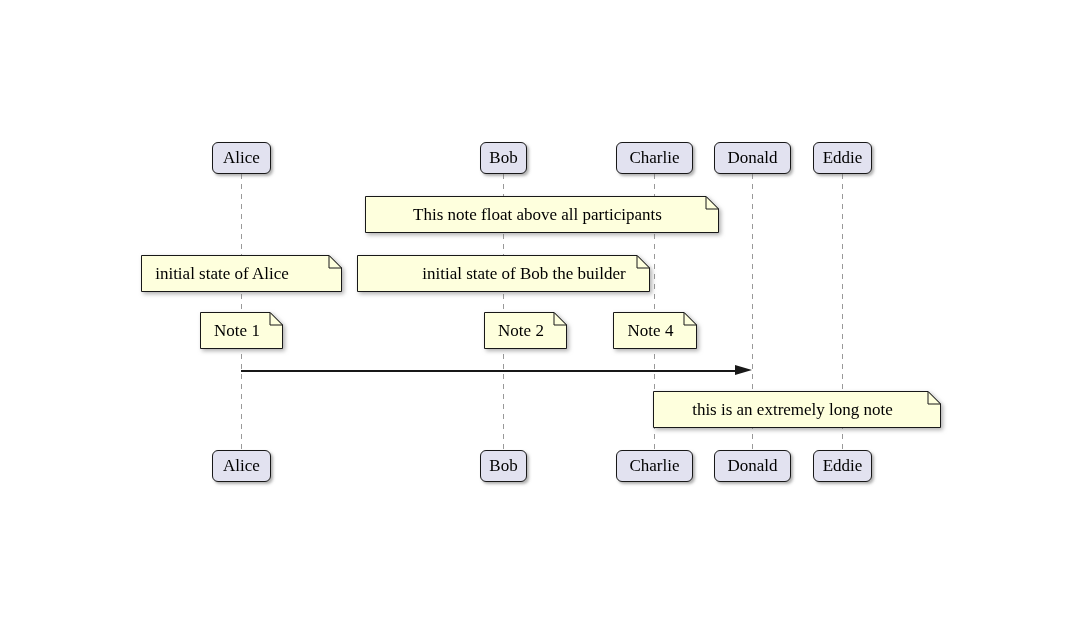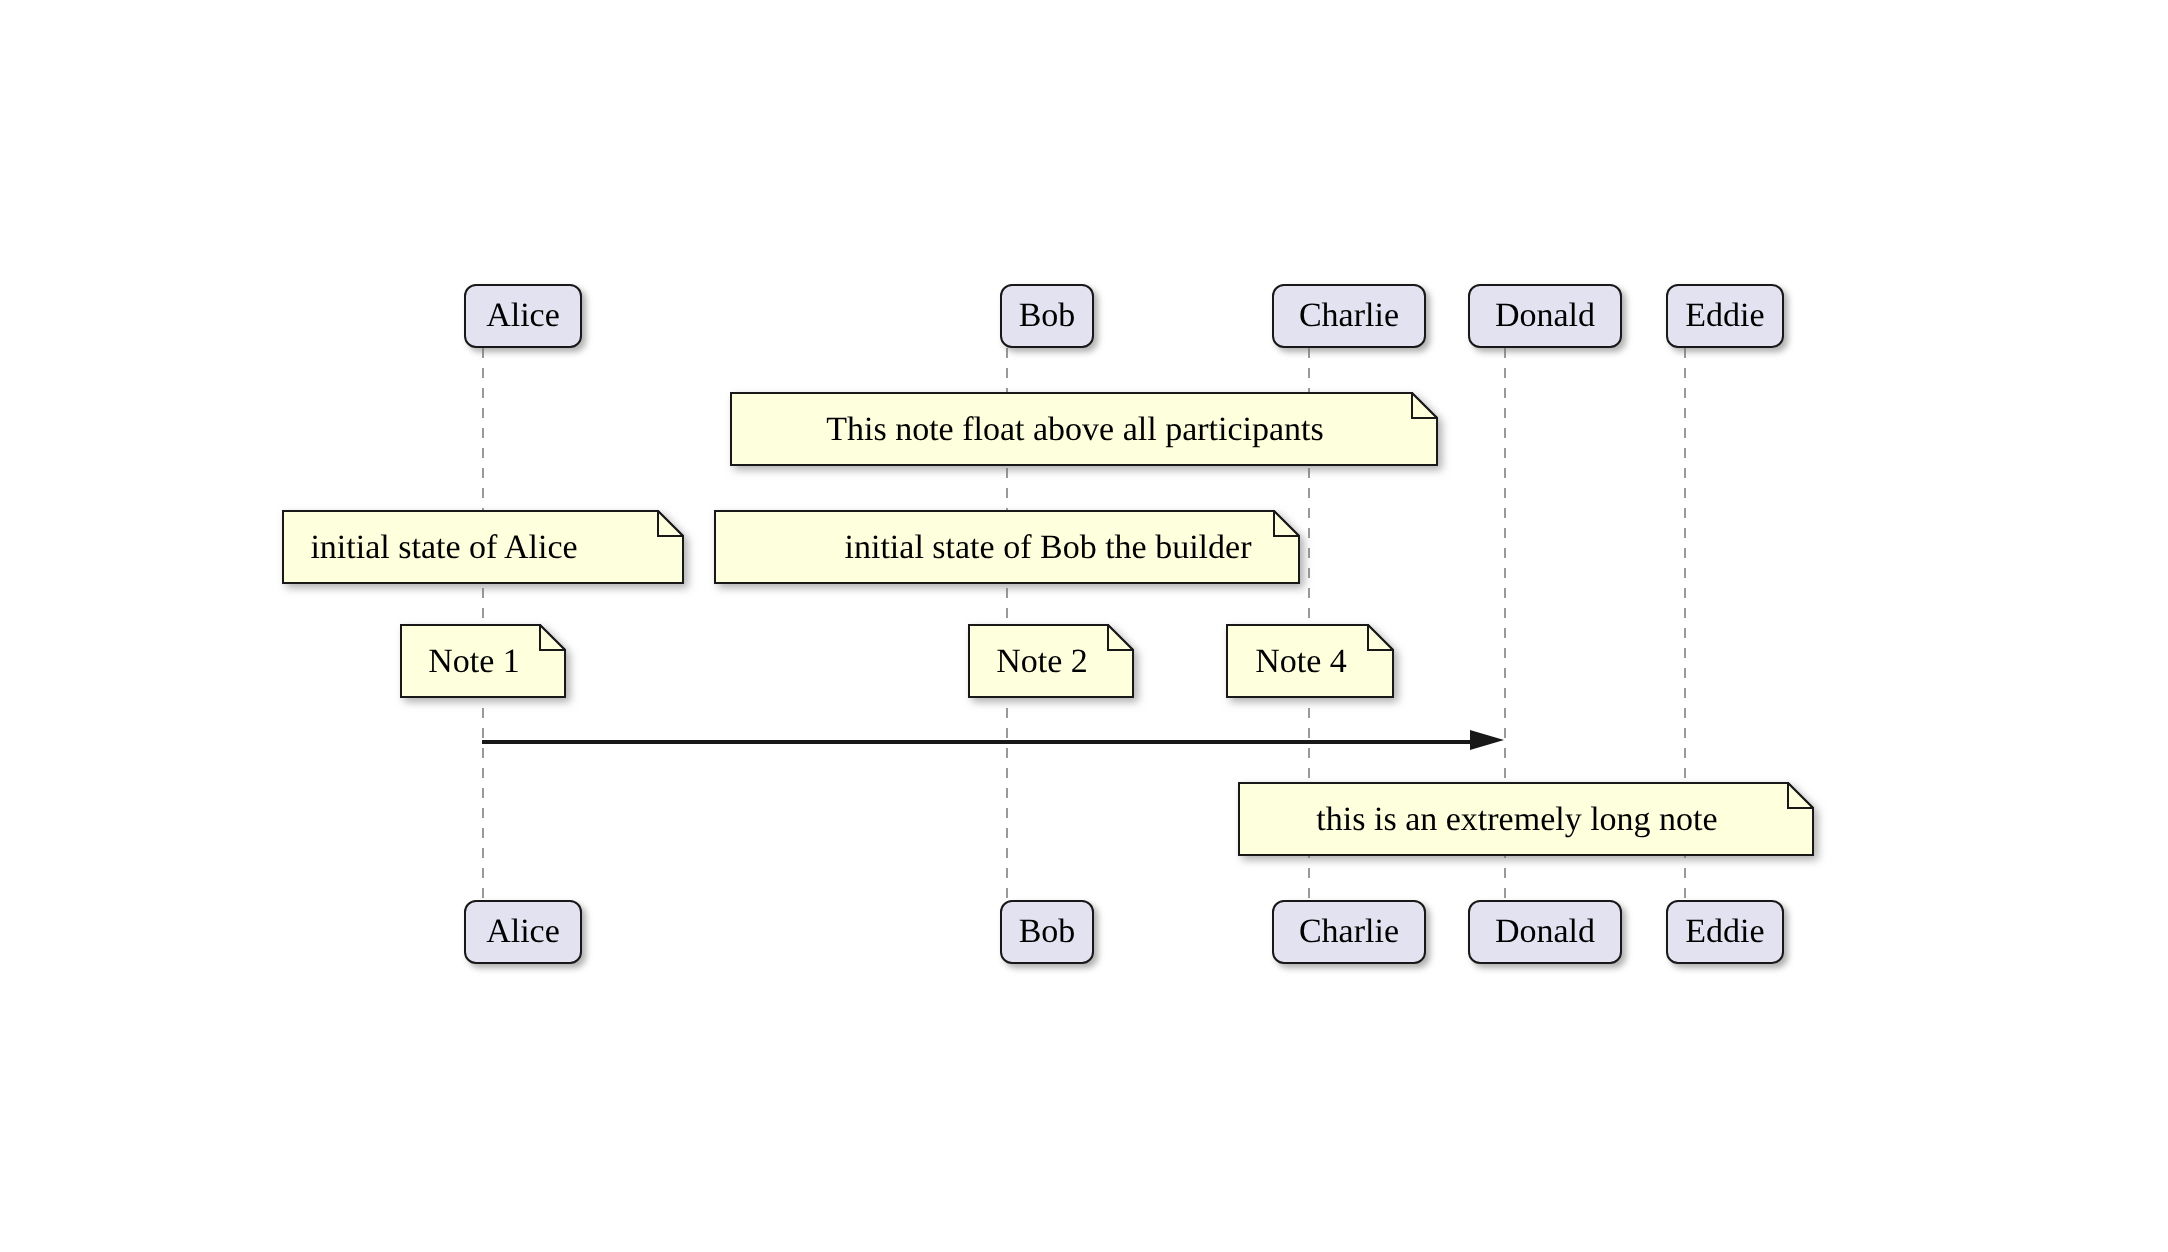--- a/index.html
+++ b/index.html
@@ -36,21 +36,20 @@
     background: var(--participant-fill, #E2E2F0);
     border: 1px solid var(--participant-border, #181818);
     border-radius: 6px;
     box-shadow: 2px 2px 3px rgba(110,110,110,0.55);
     display: flex;
     align-items: center;
     justify-content: center;
     font-size: 17px;
     white-space: nowrap;
     z-index: 2;
-    margin-left: 20px;
   }
   .note {
     position: absolute;
     height: 37px;
     box-sizing: border-box;
     display: flex;
     align-items: center;
     justify-content: center;
     font-size: 17px;
     white-space: nowrap;
@@ -170,21 +169,21 @@
       </svg>
     <span class="note-text">Note 2</span>
   </div>
   <div class="note" style="left:613px;top:312px;width:84px">
       <svg width="84" height="37" class="note-bg">
         <polygon points="0.5,0.5 71,0.5 83.5,13 83.5,36.5 0.5,36.5" fill="#FEFFDD" stroke="#181818" stroke-width="1"></polygon>
         <polygon points="71,0.5 71,13 83.5,13" fill="#FEFFDD" stroke="#181818" stroke-width="1"></polygon>
       </svg>
     <span class="note-text">Note 4</span>
   </div>
-  <div class="note" style="left:619px;top:391px;width:288px">
+  <div class="note" style="left:653px;top:391px;width:288px">
       <svg width="288" height="37" class="note-bg">
         <polygon points="0.5,0.5 275,0.5 287.5,13 287.5,36.5 0.5,36.5" fill="#FEFFDD" stroke="#181818" stroke-width="1"></polygon>
         <polygon points="275,0.5 275,13 287.5,13" fill="#FEFFDD" stroke="#181818" stroke-width="1"></polygon>
       </svg>
     <span class="note-text">this is an extremely long note</span>
   </div>
 
 </div>
 
 </body></html>

